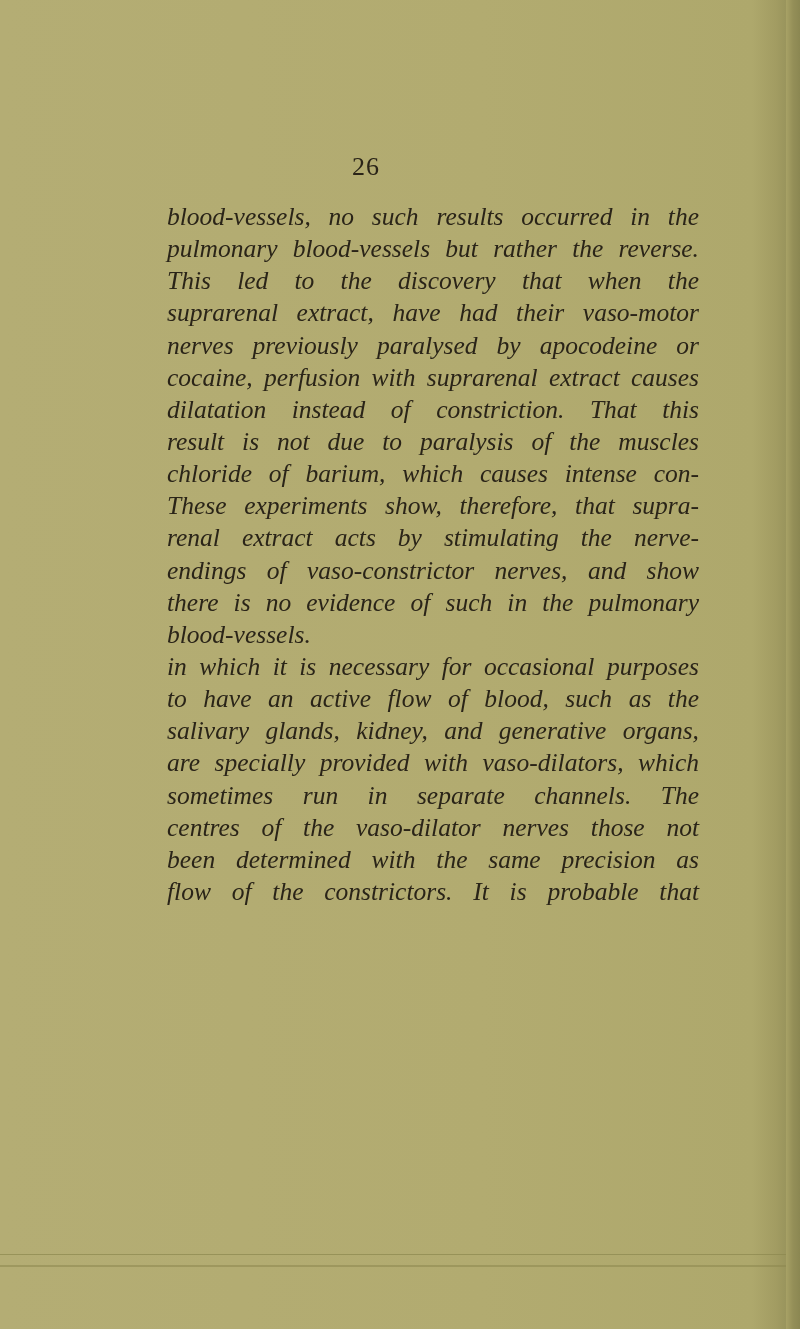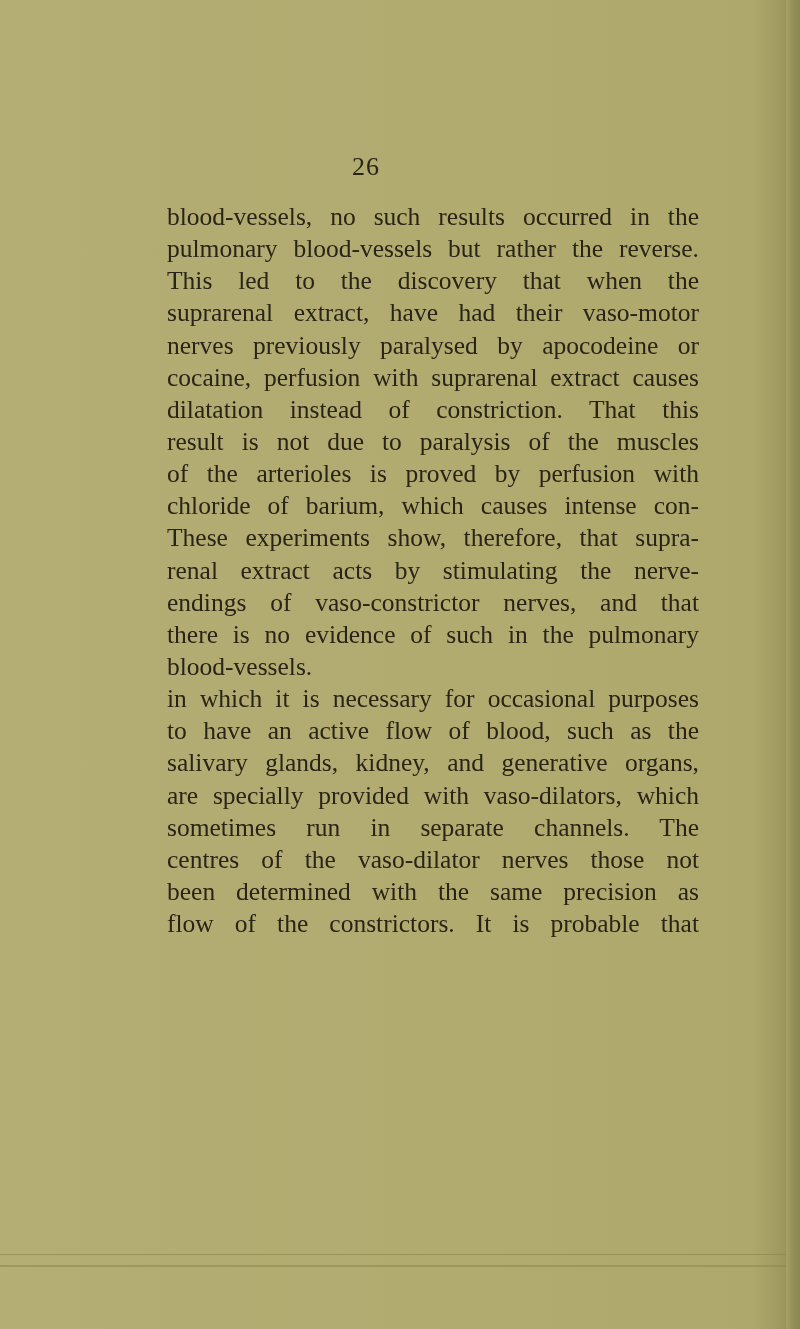--- a/index.html
+++ b/index.html
@@ -44,20 +44,21 @@
     }
     .line {
       display: block;
       height: 32.15px;
       line-height: 32.15px;
       font-size: 25.5px;
       white-space: nowrap;
       text-align: justify;
       text-align-last: justify;
       word-spacing: 1px;
+      font-style: italic;
     }
     .line.last {
       text-align-last: left;
     }
     .line.indent {
       padding-left: 30px;
     }
     .fold-line {
       position: absolute;
       left: 0;
@@ -79,25 +80,24 @@
 <div class="text-block">
   <div>
     <span class="line">blood-vessels, no such results occurred in the</span>
     <span class="line">pulmonary blood-vessels but rather the reverse.</span>
     <span class="line">This led to the discovery that when the</span>
     <span class="line">suprarenal extract, have had their vaso-motor</span>
     <span class="line">nerves previously paralysed by apocodeine or</span>
     <span class="line">cocaine, perfusion with suprarenal extract causes</span>
     <span class="line">dilatation instead of constriction. That this</span>
     <span class="line">result is not due to paralysis of the muscles</span>
-    <span class="line">of the arterioles is proved by perfusion with</span>
     <span class="line">chloride of barium, which causes intense con-</span>
     <span class="line">These experiments show, therefore, that supra-</span>
     <span class="line">renal extract acts by stimulating the nerve-</span>
-    <span class="line">endings of vaso-constrictor nerves, and that</span>
+    <span class="line">endings of vaso-constrictor nerves, and show</span>
     <span class="line">there is no evidence of such in the pulmonary</span>
     <span class="line last">blood-vessels.</span>
   </div>
   <div>
     <span class="line">in which it is necessary for occasional purposes</span>
     <span class="line">to have an active flow of blood, such as the</span>
     <span class="line">salivary glands, kidney, and generative organs,</span>
     <span class="line">are specially provided with vaso-dilators, which</span>
     <span class="line">sometimes run in separate channels. The</span>
     <span class="line">centres of the vaso-dilator nerves those not</span>

